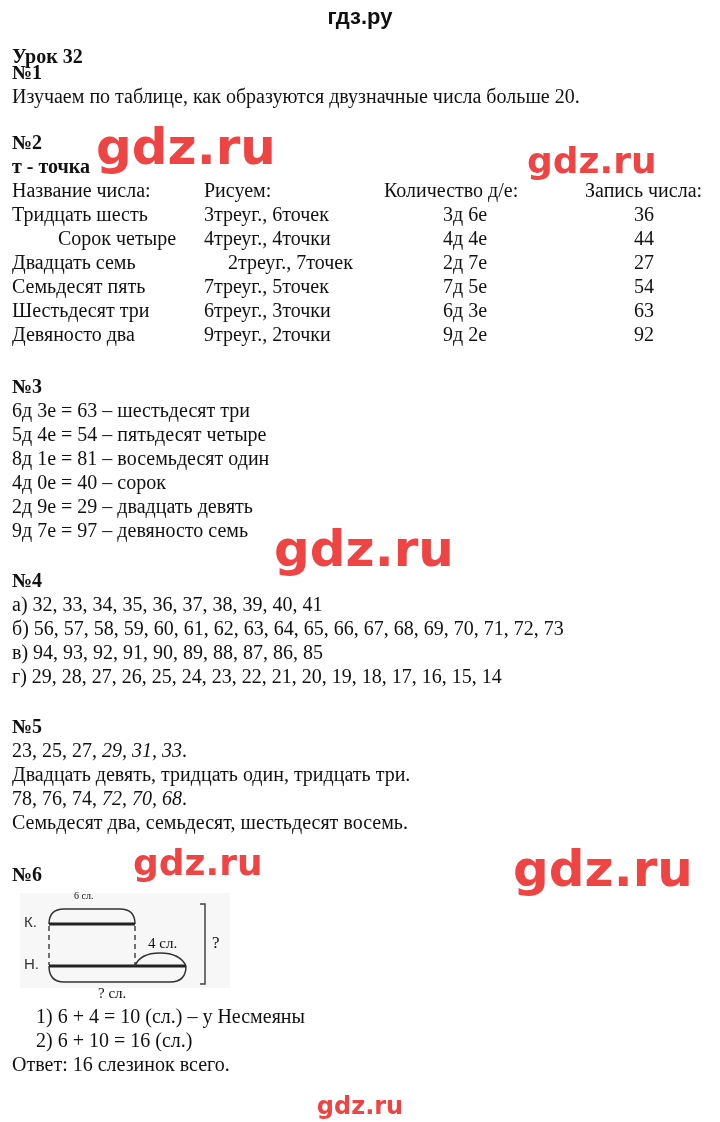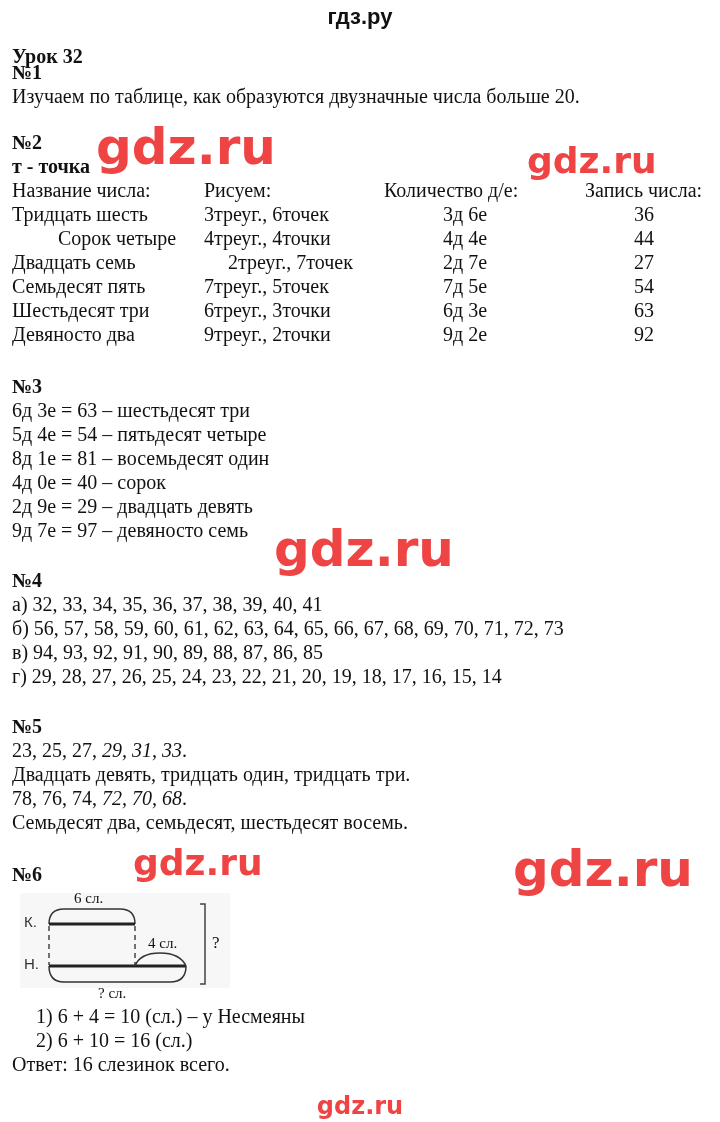--- a/index.html
+++ b/index.html
@@ -114,21 +114,21 @@
     <line x1="115" y1="33" x2="115" y2="72" stroke="#444" stroke-width="1.5" stroke-dasharray="5,4"></line>
 
     <line x1="29" y1="73" x2="166" y2="73" stroke="#222" stroke-width="3"></line>
     <path d="M115 73 Q120 60 140 60 Q160 60 166 73" fill="none" stroke="#333" stroke-width="1.5"></path>
     <path d="M29 73 Q29 89 44 89 L150 89 Q166 89 166 73" fill="none" stroke="#333" stroke-width="1.5"></path>
 
     <path d="M180 11 L185 11 L185 91 L180 91" fill="none" stroke="#444" stroke-width="1.5"></path>
   </svg>
   <div class="abs" style="left:4px;top:20px;font-family:'Liberation Sans',sans-serif;font-size:15px;color:#333;">К.</div>
   <div class="abs" style="left:4px;top:62px;font-family:'Liberation Sans',sans-serif;font-size:15px;color:#333;">Н.</div>
-  <div class="abs" style="left:54px;top:-3px;font-size:15px;">6 сл.</div>
+  <div class="abs" style="left:54px;top:-3px;font-size:10px;">6 сл.</div>
   <div class="abs" style="left:128px;top:42px;font-size:15px;">4 сл.</div>
   <div class="abs" style="left:78px;top:92px;font-size:15px;">? сл.</div>
   <div class="abs" style="left:192px;top:40px;font-size:17px;">?</div>
 </div>
 
 <div class="abs line" style="left:36px;top:1004px;">1) 6 + 4 = 10 (сл.) – у Несмеяны</div>
 <div class="abs line" style="left:36px;top:1028px;">2) 6 + 10 = 16 (сл.)</div>
 <div class="abs line" style="left:12px;top:1052px;">Ответ: 16 слезинок всего.</div>
 
 <div class="abs wm wm-small" style="left:0;width:720px;text-align:center;top:1092px;">gdz.ru</div>

